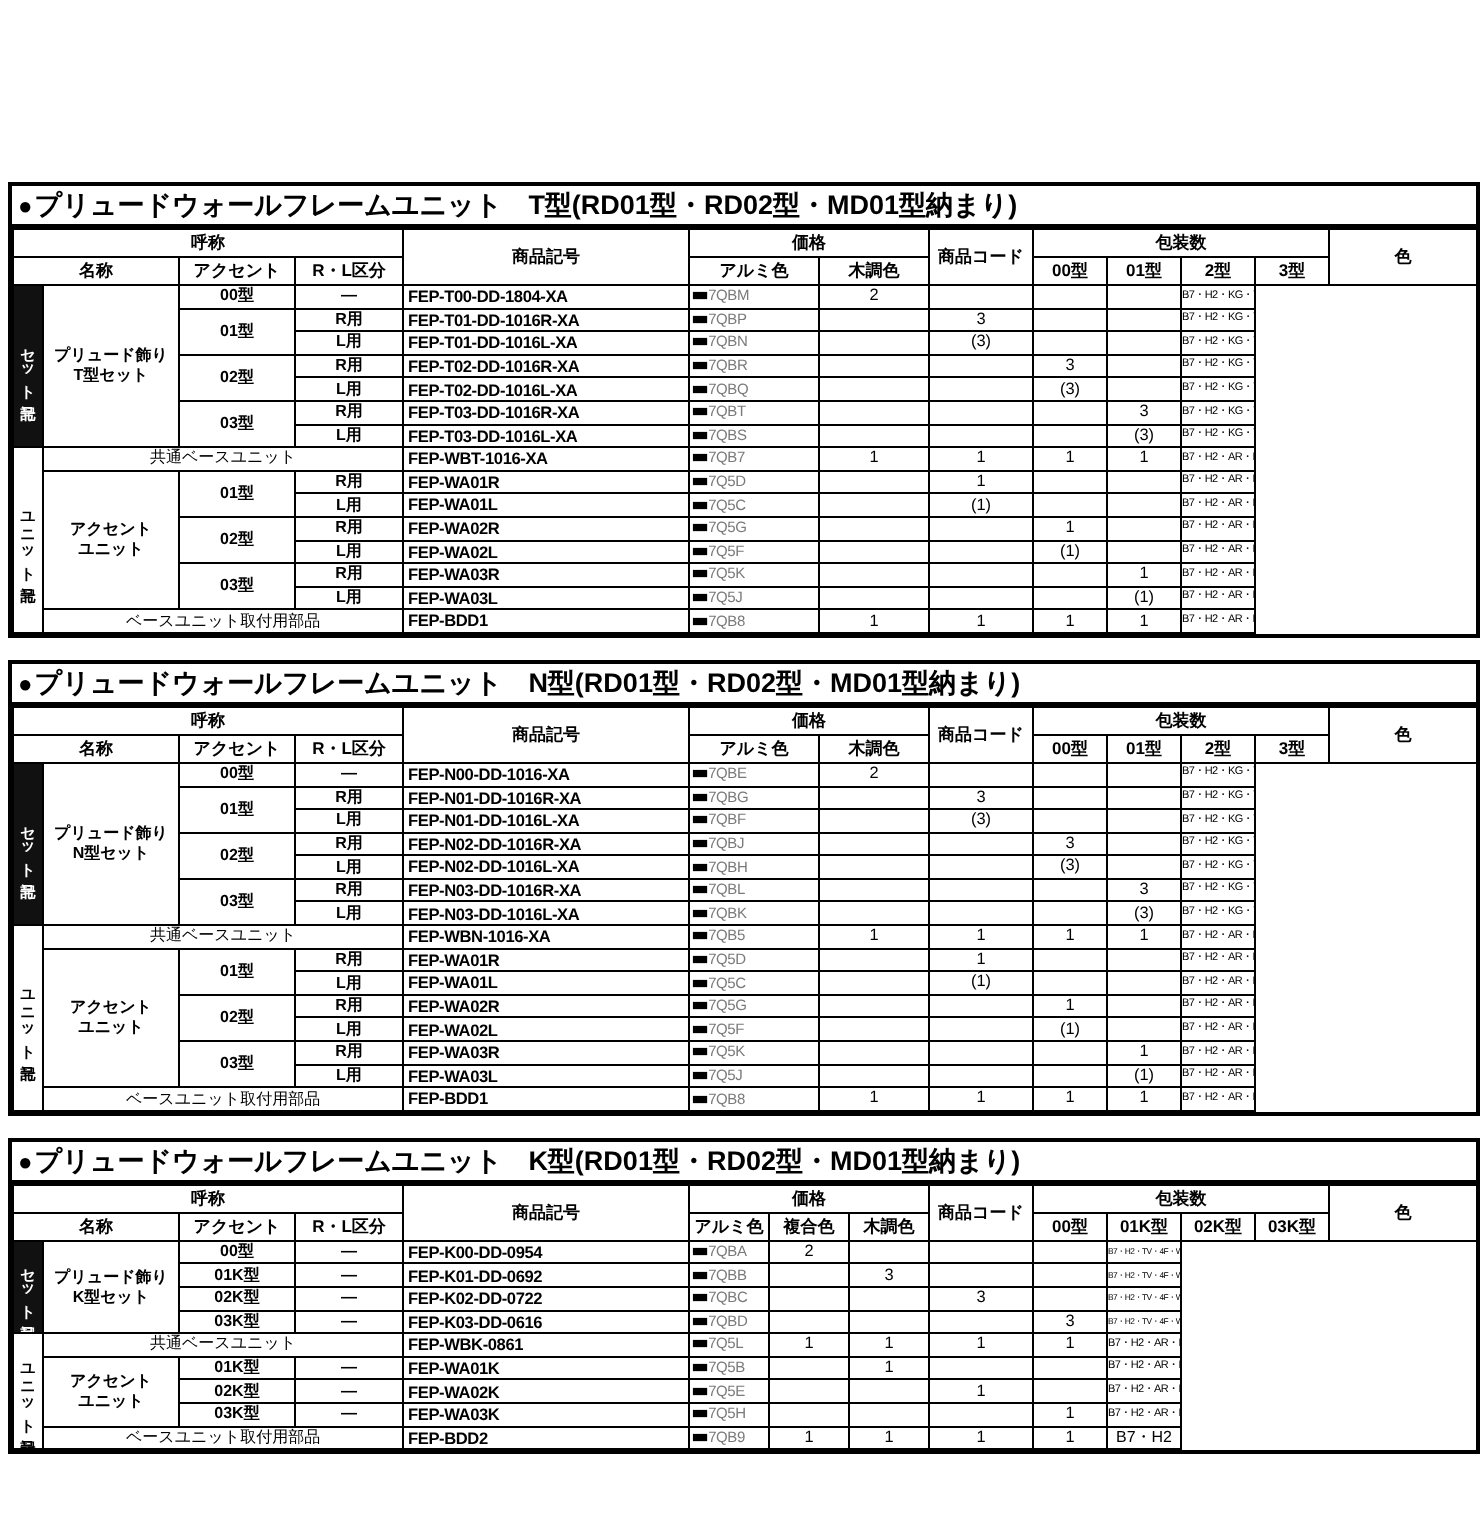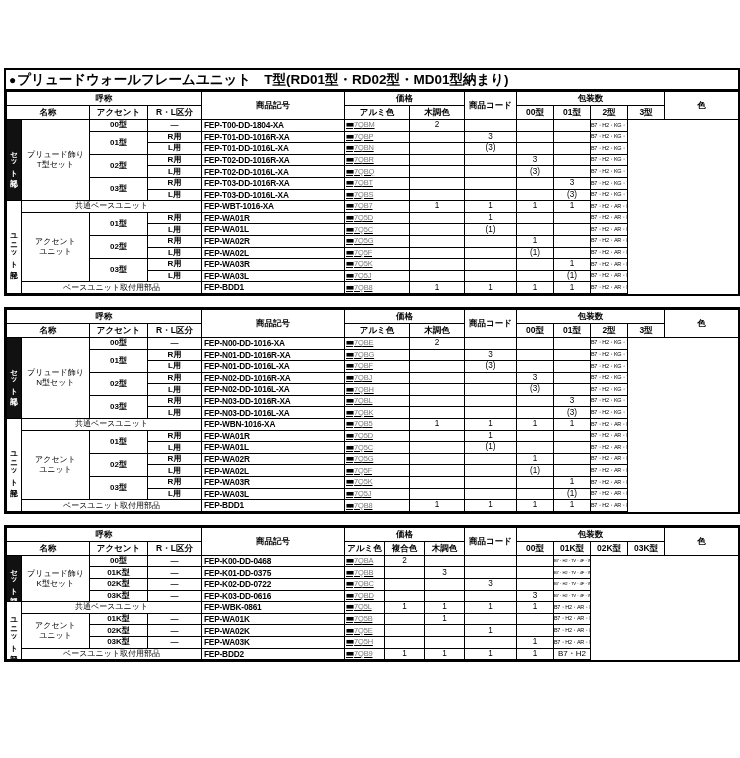--- a/index.html
+++ b/index.html
@@ -1,30 +1,30 @@
 <!DOCTYPE html>
 <html><head>
 <meta charset="utf-8">
 <style>
   html,body{margin:0;padding:0;background:#fff;}
   body{width:740px;height:758px;font-family:"Liberation Sans","DejaVu Sans",sans-serif;color:#000;overflow:hidden;}
-  .page{padding-top:68px;padding-left:4px;}
+  .page{padding-top:91px;padding-left:4px;}
   .tbl-block{width:732px;border:2px solid #000;margin-bottom:11px;background:#fff;}
   .tbl-title{height:19px;line-height:19px;font-weight:bold;font-size:13.5px;padding-left:3px;border-bottom:2px solid #000;white-space:nowrap;overflow:hidden;}
   .tbl-title .bullet{font-size:12px;margin-right:1px;}
   .tbl-title .type{margin-left:13px;}
   table{border-collapse:collapse;table-layout:fixed;width:100%;}
   th,td{border:1px solid #000;padding:0;text-align:center;vertical-align:middle;overflow:hidden;}
   thead th{font-size:8.5px;font-weight:bold;height:13px;line-height:1;}
   tbody td{font-size:8px;height:10.6px;line-height:1;}
-  .name-cell{font-weight:normal;white-space:pre-line;line-height:1.25;}
+  .name-cell{font-weight:bold;white-space:pre-line;line-height:1.25;}
   .accent-cell,.rl-cell{font-weight:bold;}
   .merged-cell{font-weight:normal;}
   .sym-cell{text-align:left;font-weight:bold;font-size:8.3px;padding-left:2px;white-space:nowrap;letter-spacing:-0.2px;}
-  .code-cell{text-align:left;padding-left:1px;white-space:nowrap;text-decoration:underline;}
+  .code-cell{text-align:left;padding-left:1px;white-space:nowrap;}
   .code-prefix{color:#000;font-size:7.5px;letter-spacing:-1px;margin-right:1px;}
   .code-text{color:#7a7a7a;font-size:7.5px;letter-spacing:-0.2px;}
   .pack-cell{font-size:8.2px;}
   .color-cell{font-size:5.5px;letter-spacing:-0.3px;white-space:nowrap;}
   .color-cell.tiny{font-size:4.2px;letter-spacing:-0.3px;}
   .color-cell.big{font-size:8px;letter-spacing:0;}
   .strip{background:#fff;}
   .strip .v{writing-mode:vertical-rl;text-orientation:upright;font-size:7.5px;font-weight:bold;letter-spacing:0.5px;margin:0 auto;line-height:13px;}
   .strip.dark{background:#111;color:#fff;}
   .strip.light{background:#fff;color:#000;}
@@ -237,20 +237,21 @@
             <td class="pack-cell">1</td>
             <td class="pack-cell">1</td>
             <td class="pack-cell">1</td>
             <td class="pack-cell">1</td>
             <td class="color-cell">B7・H2・AR・KG・YF・YA・W6</td>
           </tr>
         </tbody>
       </table>
     </div>
     <div class="tbl-block">
+      <div class="tbl-title"><span class="bullet">●</span><span class="main">プリュードウォールフレームユニット</span><span class="type">N型(RD01型・RD02型・MD01型納まり)</span></div>
       <table>
         <colgroup>
           <col style="width: 15px;">
           <col style="width: 68px;">
           <col style="width: 58px;">
           <col style="width: 54px;">
           <col style="width: 143px;">
           <col style="width: 65px;">
           <col style="width: 55px;">
           <col style="width: 52px;">
@@ -446,20 +447,21 @@
             <td class="pack-cell">1</td>
             <td class="pack-cell">1</td>
             <td class="pack-cell">1</td>
             <td class="pack-cell">1</td>
             <td class="color-cell">B7・H2・AR・KG・YF・YA・W6</td>
           </tr>
         </tbody>
       </table>
     </div>
     <div class="tbl-block">
+      <div class="tbl-title"><span class="bullet">●</span><span class="main">プリュードウォールフレームユニット</span><span class="type">K型(RD01型・RD02型・MD01型納まり)</span></div>
       <table>
         <colgroup>
           <col style="width: 15px;">
           <col style="width: 68px;">
           <col style="width: 58px;">
           <col style="width: 54px;">
           <col style="width: 143px;">
           <col style="width: 40px;">
           <col style="width: 40px;">
           <col style="width: 40px;">
@@ -494,32 +496,32 @@
         </thead>
         <tbody>
           <tr>
             <td class="strip dark" rowspan="4">
               <div class="v">セット記号</div>
             </td>
             <td class="name-cell" rowspan="4">プリュード飾り
 K型セット</td>
             <td class="accent-cell" rowspan="1">00型</td>
             <td class="rl-cell">—</td>
-            <td class="sym-cell">FEP-K00-DD-0468</td>
+            <td class="sym-cell">FEP-K00-DD-0954</td>
             <td class="code-cell"><span class="code-prefix">■■</span><span class="code-text">7QBA</span></td>
             <td class="pack-cell">2</td>
             <td class="pack-cell"></td>
             <td class="pack-cell"></td>
             <td class="pack-cell"></td>
             <td class="color-cell tiny">B7・H2・TV・4F・WQ・AN・JQ・S1・PV・4D</td>
           </tr>
           <tr>
             <td class="accent-cell" rowspan="1">01K型</td>
             <td class="rl-cell">—</td>
-            <td class="sym-cell">FEP-K01-DD-0375</td>
+            <td class="sym-cell">FEP-K01-DD-0692</td>
             <td class="code-cell"><span class="code-prefix">■■</span><span class="code-text">7QBB</span></td>
             <td class="pack-cell"></td>
             <td class="pack-cell">3</td>
             <td class="pack-cell"></td>
             <td class="pack-cell"></td>
             <td class="color-cell tiny">B7・H2・TV・4F・WQ・AN・JQ・S1・PV・4D</td>
           </tr>
           <tr>
             <td class="accent-cell" rowspan="1">02K型</td>
             <td class="rl-cell">—</td>

